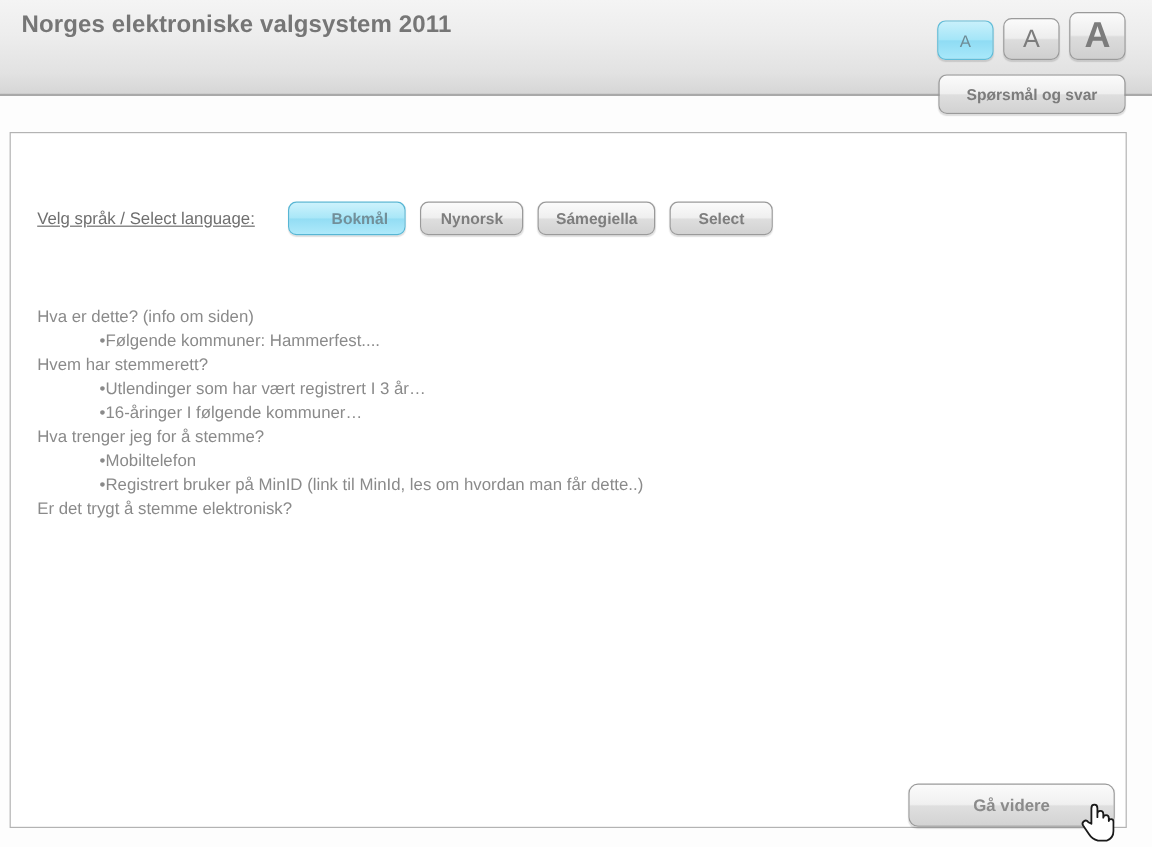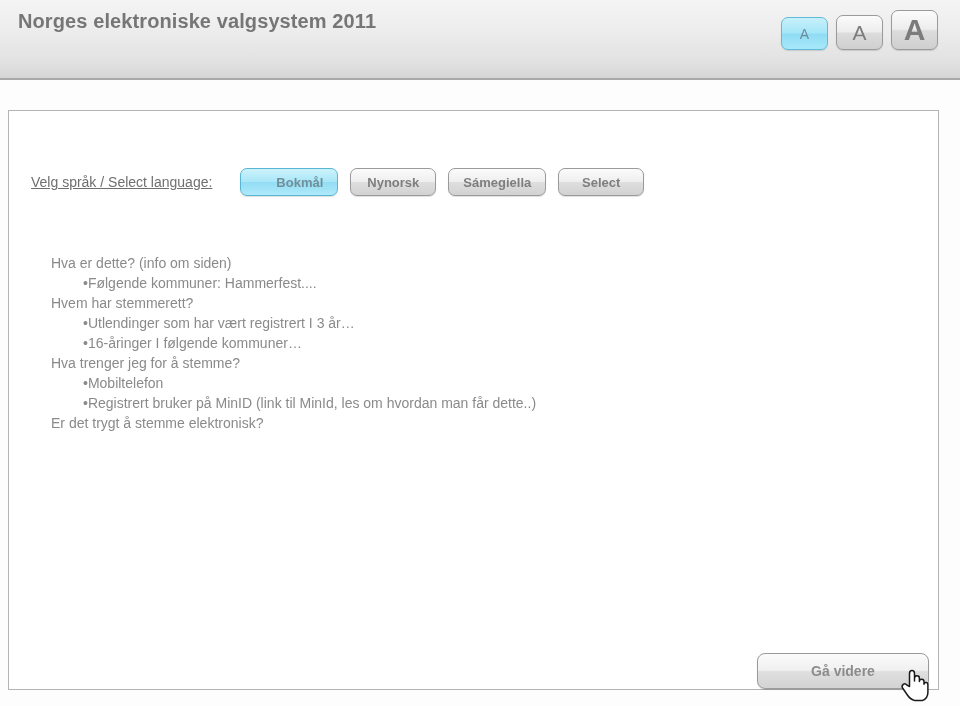--- a/index.html
+++ b/index.html
@@ -149,21 +149,21 @@
   
   .info-block {
     position: absolute;
     left: 22px;
     top: 142px;
     font-size: 14px;
     color: #8a8a8a;
     line-height: 20px;
   }
   .info-line { white-space: nowrap; }
-  .info-line.lvl1 { padding-left: 0; margin-left: 20px; }
+  .info-line.lvl1 { padding-left: 0; }
   .info-line.lvl2 { padding-left: 54px; }
   .info-line.lvl2sp { padding-left: 52px; }
 
   
   .forward-button {
     position: absolute;
     left: 748px;
     top: 542px;
     width: 172px;
     height: 36px;
@@ -197,20 +197,21 @@
 
   <div class="header">
     <div class="app-title">Norges elektroniske valgsystem 2011</div>
 
     <div class="textsize-group">
       <div class="tsbtn s1 selected">A</div>
       <div class="tsbtn s2">A</div>
       <div class="tsbtn s3">A</div>
     </div>
 
+    <div class="qa-button">Spørsmål og svar</div>
   </div>
 
   <div class="panel">
 
     <div class="lang-row">
       <div class="lang-label">Velg språk / Select language:</div>
       <div class="langbtn selected">Bokmål</div>
       <div class="langbtn">Nynorsk</div>
       <div class="langbtn">Sámegiella</div>
       <div class="langbtn">Select</div>

